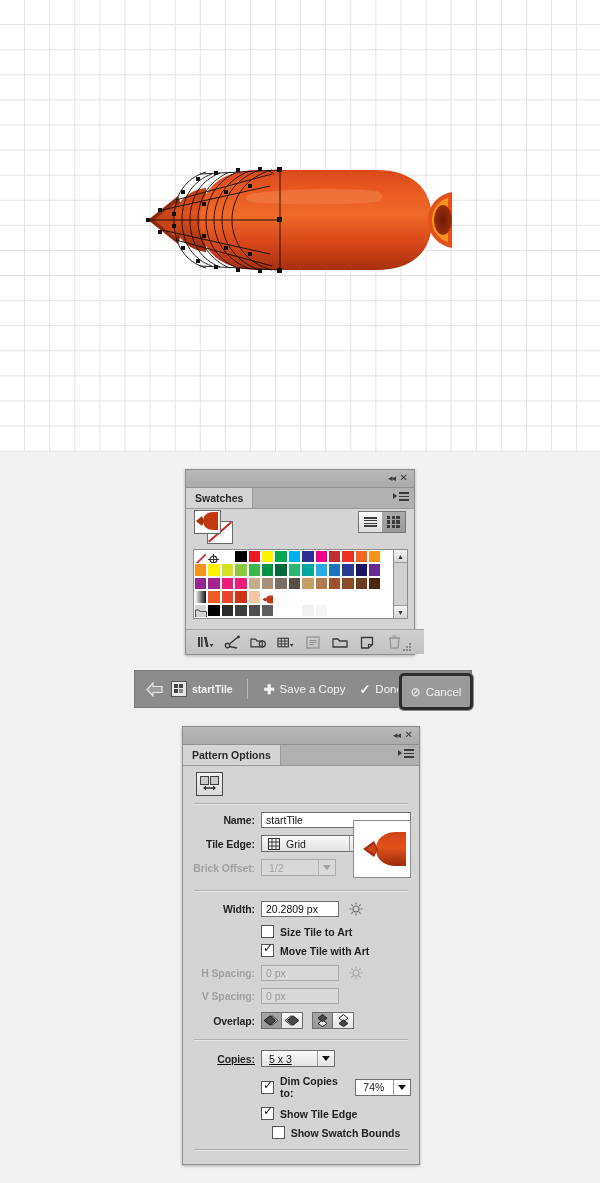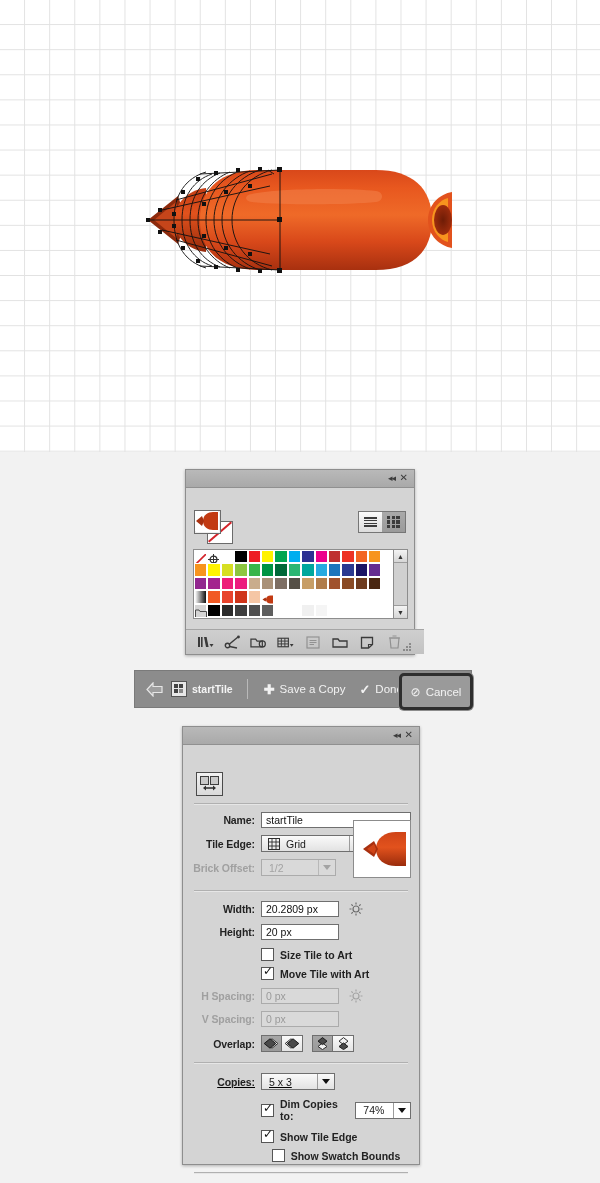--- a/index.html
+++ b/index.html
@@ -217,20 +217,35 @@
         <rect x="108" y="92" width="4" height="4"></rect>
     </g>
   </svg>
 </div>
 
 <div class="panel" id="swatches">
   <div class="panel-titlebar">
     <span class="tb-btn tb-collapse">◂◂</span>
     <span class="tb-btn tb-close">✕</span>
   </div>
+  <div class="tab-row">
+    <div class="tab">
+      <span>Swatches</span>
+    </div>
+    <div class="tab-rest">
+      <div class="panel-menu">
+        <span class="pm-tri"></span>
+        <div class="pm-lines">
+            <i></i>
+            <i></i>
+            <i></i>
+          </div>
+      </div>
+    </div>
+  </div>
 
   <div id="sw-body">
 
     <div id="fillstroke">
       <div id="stroke-box">
           <div class="slash"></div>
         </div>
       <div id="fill-box">
         <svg width="23" height="20" viewBox="0 0 23 20">
           <rect width="23" height="20" fill="#ffffff"></rect>
@@ -457,20 +472,35 @@
     <span style="font-size:12px;">⊘</span>
     <span>Cancel</span>
   </div>
 </div>
 
 <div class="panel" id="patopts">
   <div class="panel-titlebar">
     <span class="tb-btn tb-collapse">◂◂</span>
     <span class="tb-btn tb-close">✕</span>
   </div>
+  <div class="tab-row">
+    <div class="tab">
+      <span>Pattern Options</span>
+    </div>
+    <div class="tab-rest">
+      <div class="panel-menu">
+        <span class="pm-tri"></span>
+        <div class="pm-lines">
+            <i></i>
+            <i></i>
+            <i></i>
+          </div>
+      </div>
+    </div>
+  </div>
 
   <div id="po-body">
 
     <div id="po-tiletool">
       <span class="sq" style="left:3px;top:3px;"></span>
       <span class="sq" style="left:13px;top:3px;"></span>
       <svg class="arw" viewBox="0 0 13 6">
         <path d="M0 3 L3 0.5 L3 2.2 L10 2.2 L10 0.5 L13 3 L10 5.5 L10 3.8 L3 3.8 L3 5.5 Z" fill="#2e2e2e"></path>
       </svg>
     </div>
@@ -538,26 +568,20 @@
       <div class="linkicon">
         <svg width="16" height="16" viewBox="0 0 16 16">
             <g stroke="#4a4a4a" stroke-width="1.2" fill="none">
               <path d="M8 5 a3 3 0 0 0 0 6 a3 3 0 0 0 0 -6"></path>
               <path d="M8 1.5 V3.5 M8 12.5 V14.5 M1.5 8 H3.5 M12.5 8 H14.5 M3.4 3.4 L4.8 4.8 M11.2 11.2 L12.6 12.6 M12.6 3.4 L11.2 4.8 M4.8 11.2 L3.4 12.6"></path>
             </g>
           </svg>
       </div>
     </div>
 
-    <div class="row">
-      <div class="lbl">Height:</div>
-      <div class="fld" style="width:78px;height:16px;">
-        <span>20 px</span>
-      </div>
-    </div>
 
     <div class="chk" style="margin-left:70px;margin-top:8px;">
       <span class="cbox"></span>
       <span class="ctext">Size Tile to Art</span>
     </div>
     <div class="chk" style="margin-left:70px;">
       <span class="cbox">
           <span class="tick">✓</span>
         </span>
       <span class="ctext">Move Tile with Art</span>

